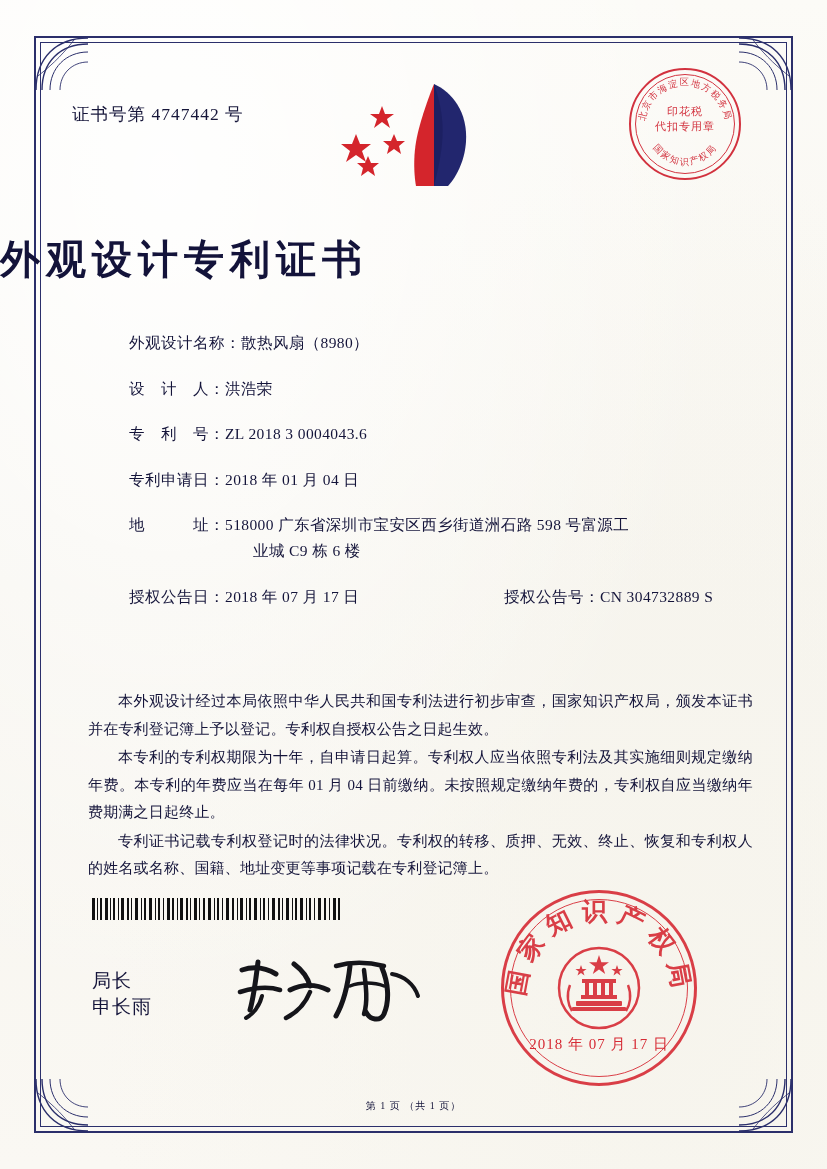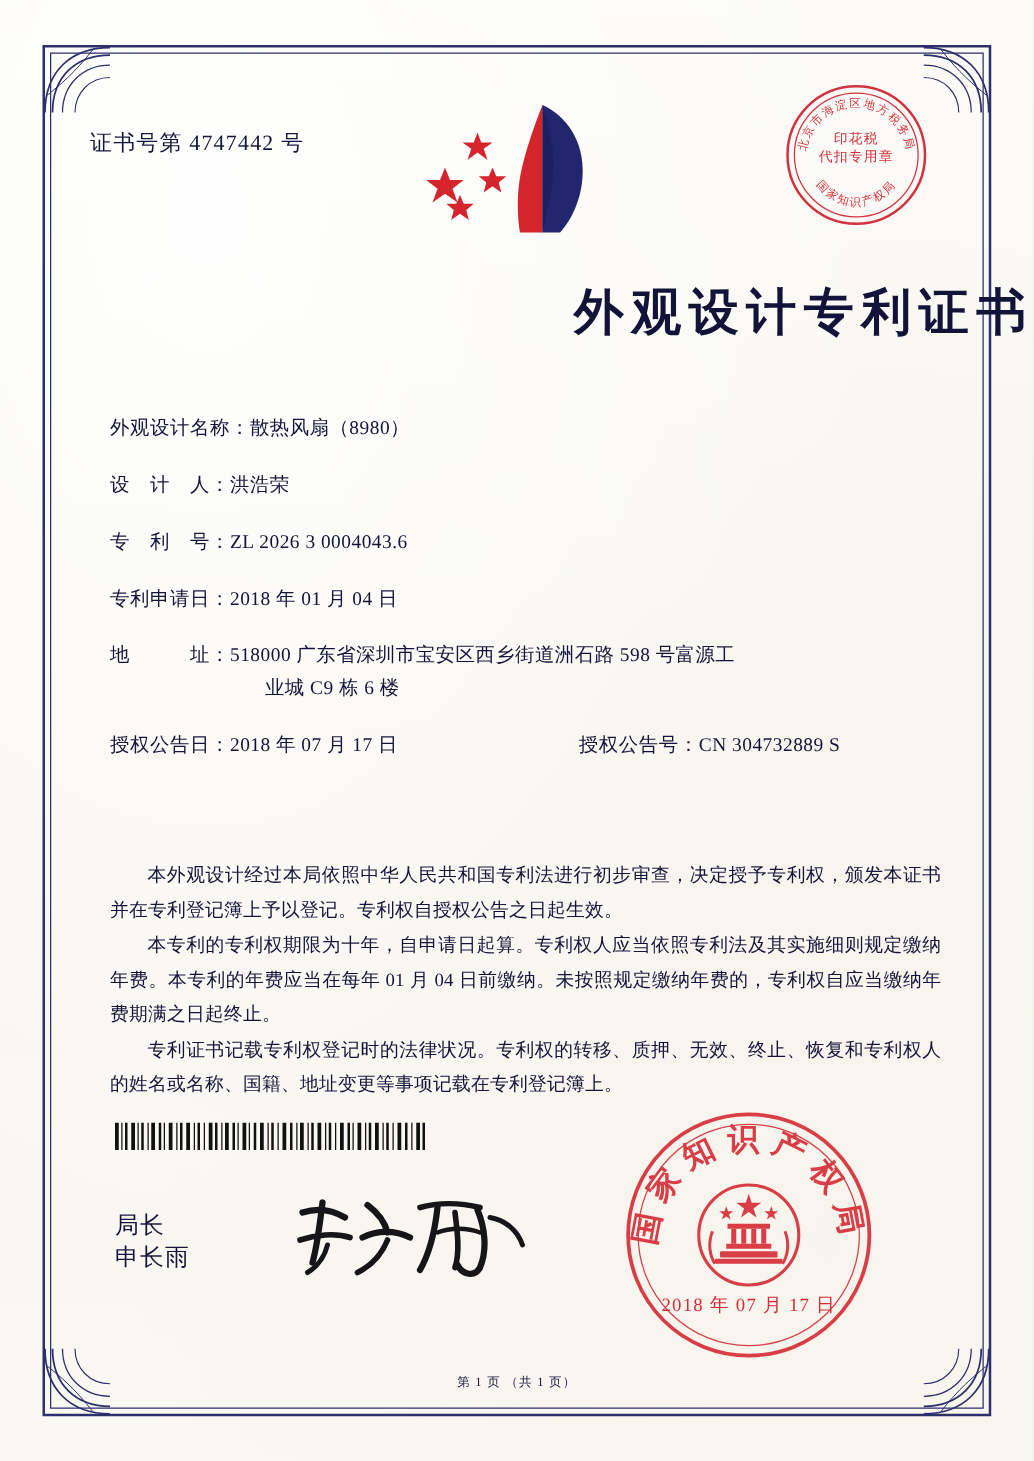--- a/index.html
+++ b/index.html
@@ -11,21 +11,21 @@
     width: 827px;
     height: 1169px;
     font-family: "Liberation Serif", "DejaVu Serif", serif;
     color: #1a1a2e;
     position: relative;
     overflow: hidden;
   }
   .page {
     position: absolute;
     inset: 0;
-    background: #86efac;
+    background: #bef264;
     padding-left: 41px;
   }
   
   .paper-texture {
     position: absolute;
     inset: 0;
     background:
       radial-gradient(ellipse at 20% 15%, rgba(255,255,255,0.9), rgba(250,249,243,0) 60%),
       radial-gradient(ellipse at 80% 85%, rgba(246,244,236,0.9), rgba(250,249,243,0) 60%),
       linear-gradient(180deg, #fcfbf7 0%, #f7f5ef 50%, #faf8f3 100%);
@@ -110,22 +110,22 @@
     line-height: 15px;
     letter-spacing: 1px;
     color: #cf2230;
     font-family: Liberation Sans, sans-serif;
   }
 
   .title {
     position: absolute;
     left: 0;
     right: 0;
-    top: 222px;
-    text-align: right;
+    top: 232px;
+    text-align: left;
     font-size: 40px;
     font-weight: bold;
     letter-spacing: 6px;
     color: #13133a;
     font-family: "Liberation Serif", "DejaVu Serif", serif;
   }
 
   .fields {
     position: absolute;
     left: 88px;
@@ -137,20 +137,21 @@
   .field-row {
     display: flex;
     align-items: flex-start;
     margin-bottom: 23.5px;
     line-height: 22px;
   }
   .field-label {
     flex: 0 0 auto;
     white-space: pre;
     letter-spacing: 0.5px;
+    margin-left: 41px;
   }
   .field-value {
     flex: 1 1 auto;
     letter-spacing: 0.4px;
   }
   .field-value .cont {
     display: block;
     margin-top: 4px;
     margin-left: 28px;
   }
@@ -350,21 +351,21 @@
     <div class="field-row">
       <span class="field-label">外观设计名称：</span>
       <span class="field-value">散热风扇（8980）</span>
     </div>
     <div class="field-row">
       <span class="field-label">设　计　人：</span>
       <span class="field-value">洪浩荣</span>
     </div>
     <div class="field-row">
       <span class="field-label">专　利　号：</span>
-      <span class="field-value">ZL 2026 3 0004043.6</span>
+      <span class="field-value">ZL 2018 3 0004043.6</span>
     </div>
     <div class="field-row">
       <span class="field-label">专利申请日：</span>
       <span class="field-value">2018 年 01 月 04 日</span>
     </div>
     <div class="field-row">
       <span class="field-label">地　　　址：</span>
       <span class="field-value">
         <span>518000 广东省深圳市宝安区西乡街道洲石路 598 号富源工</span>
         <span class="cont">业城 C9 栋 6 楼</span>
@@ -376,21 +377,21 @@
         <span class="field-value">2018 年 07 月 17 日</span>
       </span>
       <span class="half right">
         <span class="field-label">授权公告号：</span>
         <span class="field-value">CN 304732889 S</span>
       </span>
     </div>
   </div>
 
   <div class="paragraphs">
-    <p>本外观设计经过本局依照中华人民共和国专利法进行初步审查，决定授予专利权，颁发本证书并在专利登记簿上予以登记。专利权自授权公告之日起生效。</p>
+    <p>本外观设计经过本局依照中华人民共和国专利法进行初步审查，国家知识产权局，颁发本证书并在专利登记簿上予以登记。专利权自授权公告之日起生效。</p>
     <p>本专利的专利权期限为十年，自申请日起算。专利权人应当依照专利法及其实施细则规定缴纳年费。本专利的年费应当在每年 01 月 04 日前缴纳。未按照规定缴纳年费的，专利权自应当缴纳年费期满之日起终止。</p>
     <p>专利证书记载专利权登记时的法律状况。专利权的转移、质押、无效、终止、恢复和专利权人的姓名或名称、国籍、地址变更等事项记载在专利登记簿上。</p>
   </div>
 
   <div class="barcode">
     <svg width="250" height="22" viewBox="0 0 250 22" preserveAspectRatio="none">
       <g fill="#111">
         <rect x="0" y="0" width="3" height="22"></rect>
           <rect x="5" y="0" width="1" height="22"></rect>
         <rect x="8" y="0" width="2" height="22"></rect>

